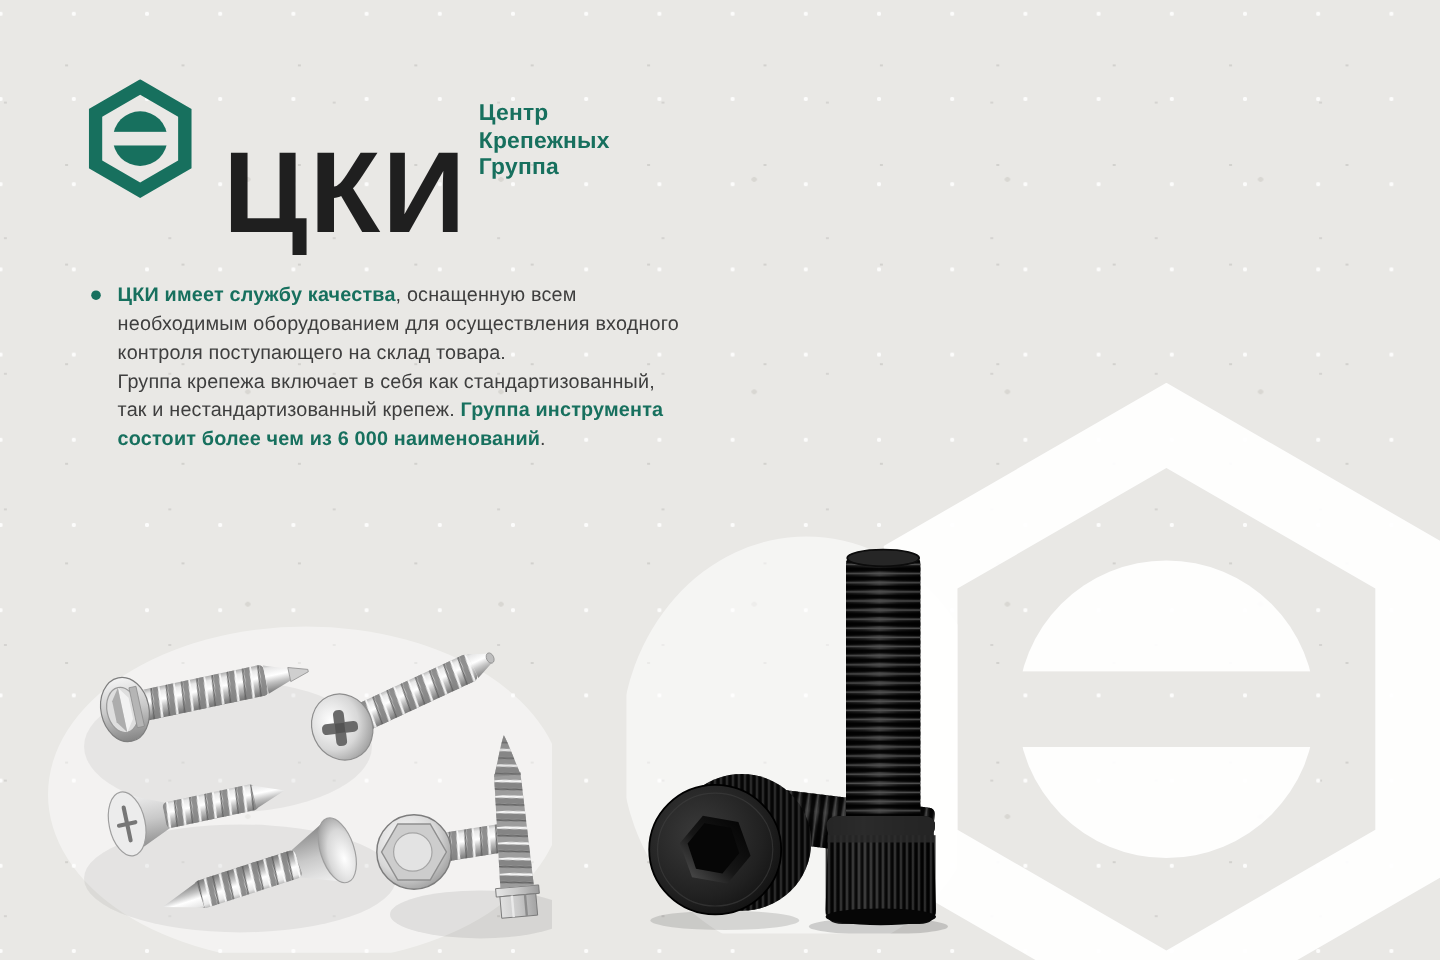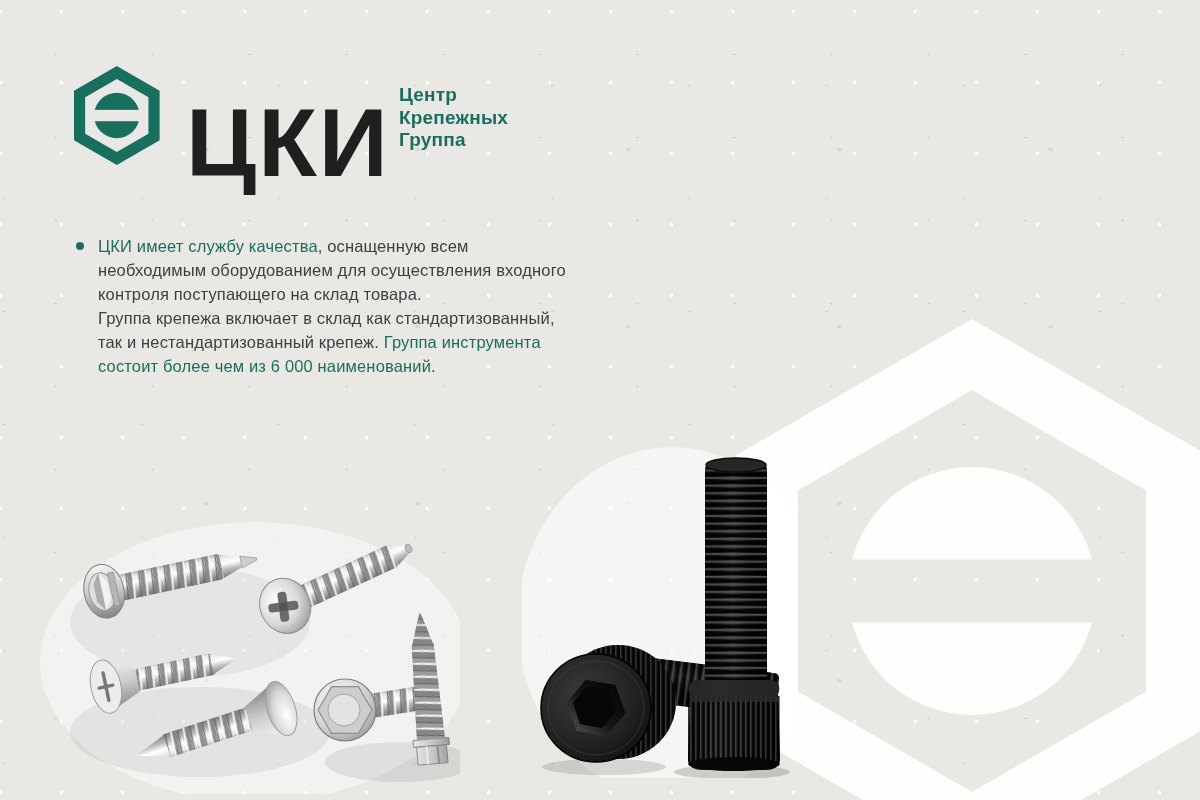--- a/index.html
+++ b/index.html
@@ -19,21 +19,21 @@
     background-size:97px 83px, 61px 71px, 137px 113px, 211px 177px;
     background-position:7px 13px, 31px 47px, 73px 29px, 101px 61px;
   }
   .watermark{position:absolute;left:736px;top:319px;width:472px;height:545px;z-index:1;}
   .photo{position:absolute;z-index:2;}
   .photo-silver{left:40px;top:512px;width:420px;height:282px;}
   .photo-black{left:522px;top:442px;width:276px;height:336px;}
 
   .logo{position:absolute;left:74px;top:66px;width:86px;height:99px;z-index:3;}
   .brand{
-    position:absolute;left:186px;top:68px;z-index:3;
+    position:absolute;left:186px;top:86px;z-index:3;
     font-size:96px;font-weight:bold;letter-spacing:2px;line-height:1;
     color:#1f1f1f;
     margin-top:27px;
   }
   .tagline{
     position:absolute;left:399px;top:84px;z-index:3;
     font-size:19px;font-weight:bold;line-height:22.5px;
     color:#17705e;letter-spacing:.2px;
   }
   .bullets{
@@ -42,21 +42,21 @@
   }
   .bullets li{display:flex;gap:14px;margin:0 0 27px 0;}
   .bullet-dot{
     flex:none;width:8px;height:8px;border-radius:50%;
     background:#17705e;margin-top:8px;
   }
   .bullets p{
     margin:0;width:472px;
     font-size:16.5px;line-height:24px;color:#3e3e3e;letter-spacing:.15px;
   }
-  .accent-bold{color:#17705e;font-weight:normal;}
+  .accent-bold{color:#17705e;font-weight:bold;}
 </style>
 </head>
 <body>
 
 <div class="slide">
 
   <div class="watermark">
     <svg width="472" height="545" viewBox="0 0 472 545">
       <defs>
         <mask id="wmSlot">
@@ -270,18 +270,18 @@
       <div>Крепежных</div>
       <div>Группа</div>
     </div>
   </header>
 
   <ul class="bullets">
     <li>
       <span class="bullet-dot"></span>
       <p>
         <span class="accent-bold">ЦКИ имеет службу качества</span><span>, оснащенную всем необходимым оборудованием для осуществления входного контроля поступающего на склад товара.</span><br>
-        <span>Группа крепежа включает в склад как стандартизованный, так и нестандартизованный крепеж. </span><span class="accent-bold">Группа инструмента состоит более чем из 6 000 наименований</span><span>.</span>
+        <span>Группа крепежа включает в себя как стандартизованный, так и нестандартизованный крепеж. </span><span class="accent-bold">Группа инструмента состоит более чем из 6 000 наименований</span><span>.</span>
       </p>
     </li>
   </ul>
 
 </div>
 
 </body></html>

